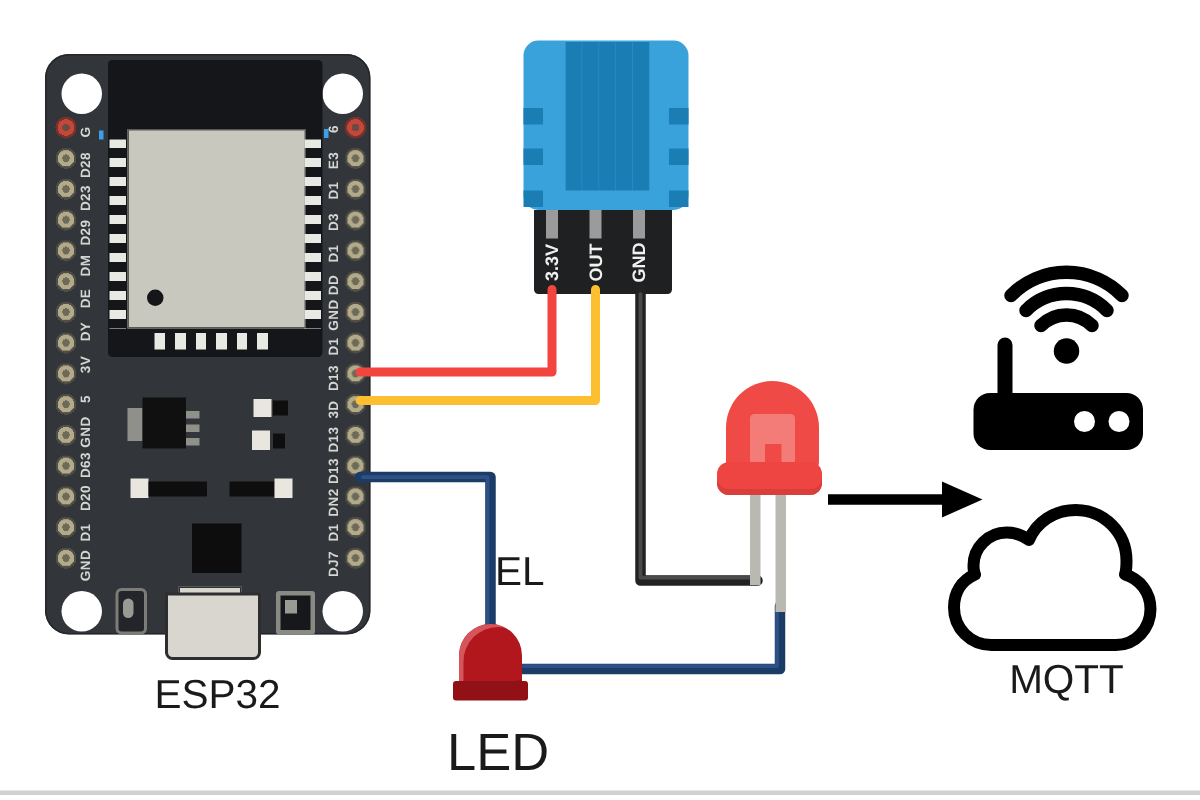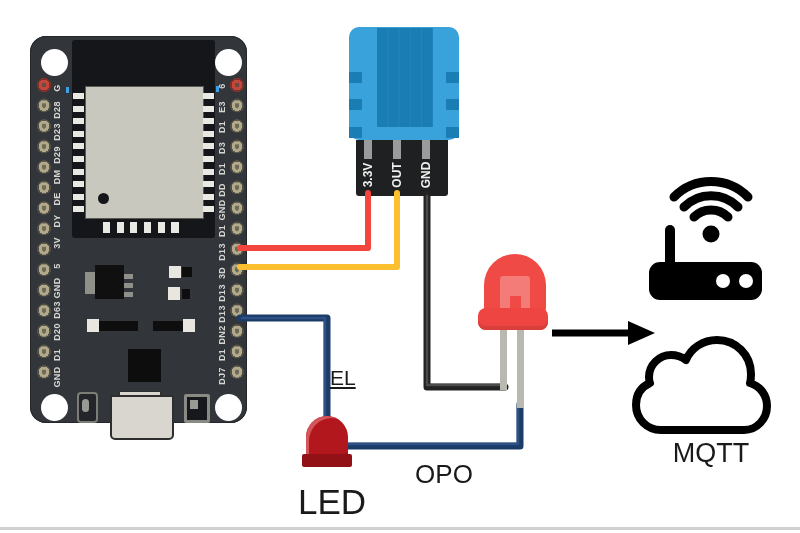--- a/index.html
+++ b/index.html
@@ -192,21 +192,21 @@
   <div class="abs led-leg" style="left:500px;top:316px;height:74px;"></div>
   <div class="abs led-leg" style="left:517px;top:316px;height:92px;"></div>
   <div class="abs led-dome"></div>
   <div class="abs led-hl"></div>
   <div class="abs led-hl-notch"></div>
   <div class="abs led-flange"></div>
 
   <div class="abs sled-dome"></div>
   <div class="abs sled-flange"></div>
 
-  <div class="abs ann" style="left:330px;top:366px;font-size:21px;text-decoration:underline;">EL</div>
+  <div class="abs ann" style="left:330px;top:366px;font-size:27px;">EL</div>
   <div class="abs ann" style="left:298px;top:482px;width:64px;text-align:center;font-size:35px;">LED</div>
-  <div class="abs ann" style="left:408px;top:459px;width:72px;text-align:center;font-size:26px;">OPO</div>
+  <div class="abs ann" style="left:80px;top:448px;width:130px;text-align:center;font-size:27px;">ESP32</div>
   <div class="abs" style="left:645px;top:437px;width:132px;text-align:center;">
     <div class="ann" style="font-size:27px;line-height:33px;">MQTT</div>
   </div>
 
   <div class="abs divider"></div>
 </div>
 
 </body></html>

